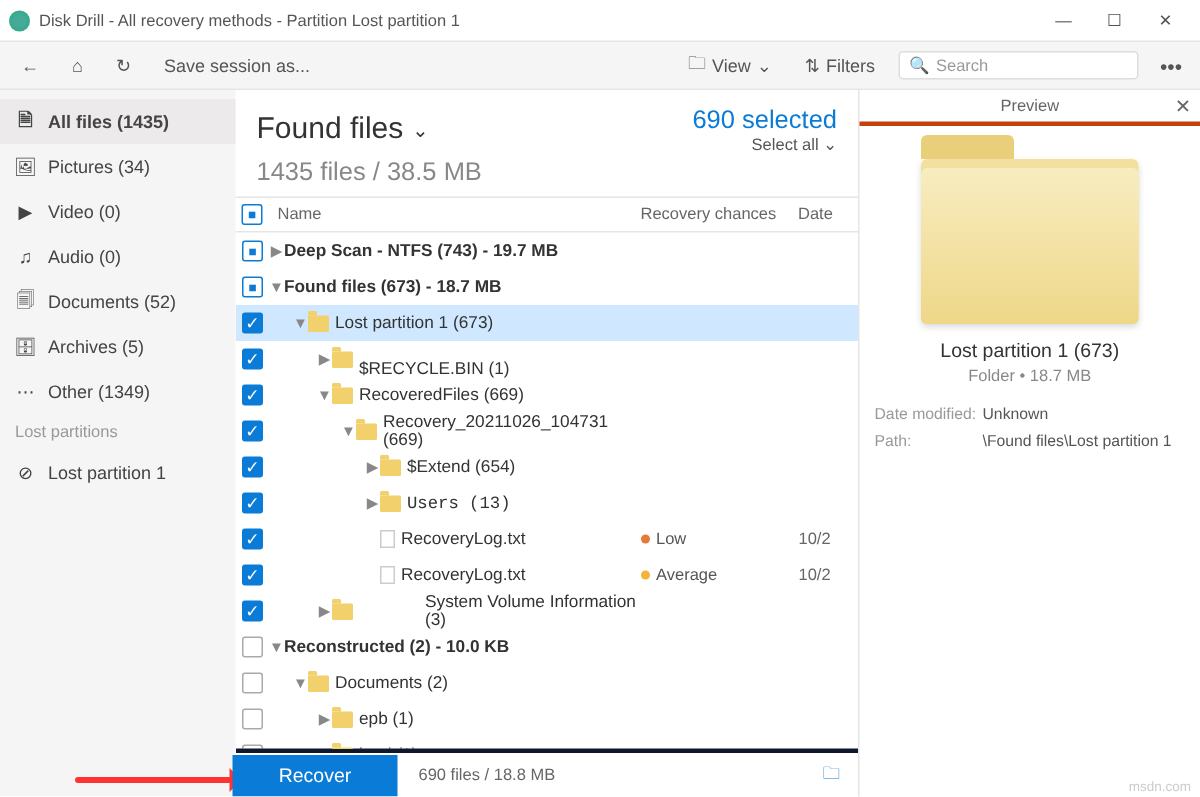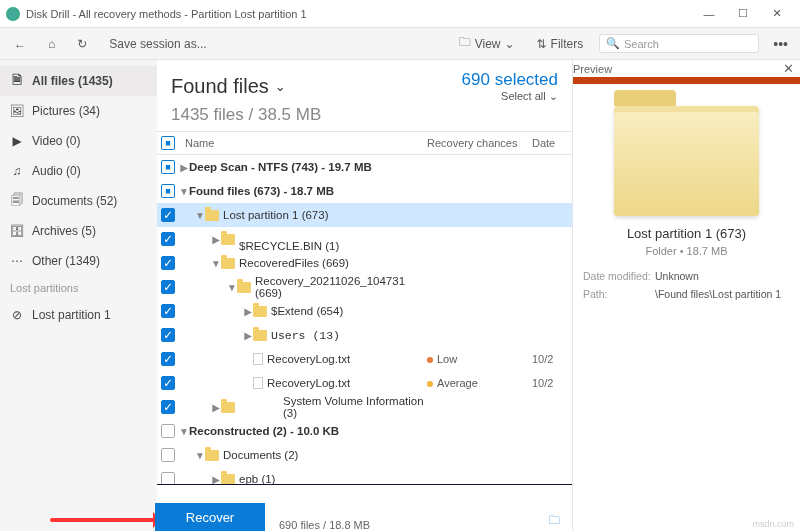--- a/index.html
+++ b/index.html
@@ -40,29 +40,29 @@
 .ind { display: inline-block; }
 .exp { width: 10px; display: inline-flex; justify-content: center; color: #888; font-size: 10px; }
 .fold-ic { width: 14px; height: 11px; background: #f2d06b; border-radius: 1px; margin-right: 4px; position: relative; }
 .fold-ic::before { content: ""; position: absolute; top: -3px; left: 0; width: 6px; height: 3px; background: #f2d06b; border-radius: 1px 1px 0 0; }
 .file-ic { width: 10px; height: 12px; background: #fff; border: 1px solid #ccc; margin-right: 4px; }
 .rlabel { font-size: 11px; color: #555; }
 .dot { width: 6px; height: 6px; border-radius: 50%; display: inline-block; margin-right: 4px; }
 .dot.low { background: #e77a3a; }
 .dot.avg { background: #f3b43a; }
 .bold { font-weight: 600; }
-.footer { display: flex; align-items: flex-end; height: 47px; border-top: 1px solid #0f172a; background: #fff; }
+.footer { display: flex; align-items: center; height: 32px; border-top: 3px solid #0f172a; background: #fff; }
 .recover-btn { width: 110px; height: 28px; background: #0a7bd6; color: #fff; font-size: 13px; display: flex; align-items: center; justify-content: center; margin-left: -2px; z-index: 2; }
 .arrow { position: absolute; left: 50px; bottom: 9px; width: 110px; height: 4px; background: #f33; border-radius: 2px; }
 .arrow::after { content: ""; position: absolute; right: -9px; top: -6px; border: 8px solid transparent; border-left-color: #f33; }
 .fstat { font-size: 11px; color: #666; margin-left: 14px; }
 .flink { margin-left: auto; margin-right: 12px; font-size: 11.5px; color: #0a7bd6; display: flex; align-items: center; gap: 4px; }
 .watermark { position: absolute; right: 6px; bottom: 2px; font-size: 9px; color: #ccc; z-index: 5; }
 .preview { width: 228px; border-left: 1px solid #e5e5e5; display: flex; flex-direction: column; }
-.phead { display: flex; align-items: center; justify-content: flex-start; height: 24px; border-bottom: 7px solid #c2410c; font-size: 11px; color: #666; position: relative; }
+.phead { display: flex; align-items: center; justify-content: center; height: 24px; border-bottom: 3px solid #c2410c; font-size: 11px; color: #666; position: relative; }
 .pclose { position: absolute; right: 6px; font-size: 13px; color: #666; }
 .pimg { flex: 0 0 auto; display: flex; align-items: center; justify-content: center; padding: 22px 0 6px; }
 .bigfold { width: 145px; height: 110px; background: linear-gradient(#f3e1a0, #e9cf7a); border-radius: 4px; position: relative; box-shadow: 0 2px 4px rgba(0,0,0,.15); }
 .bigfold::before { content: ""; position: absolute; top: -16px; left: 0; width: 62px; height: 16px; background: #e9cf7a; border-radius: 4px 4px 0 0; }
 .bigfold::after { content: ""; position: absolute; top: 6px; left: 0; right: 0; bottom: 0; background: linear-gradient(#f8edc0, #eed788); border-radius: 4px; }
 .ptitle { text-align: center; font-size: 13px; padding: 4px 6px; }
 .psub { text-align: center; font-size: 11px; color: #888; padding-bottom: 10px; }
 .pmeta { font-size: 10.5px; padding: 3px 10px; display: flex; }
 .pmeta .k { color: #999; width: 72px; }
 .pmeta .v { color: #555; flex: 1; overflow: hidden; text-overflow: ellipsis; white-space: nowrap; }

